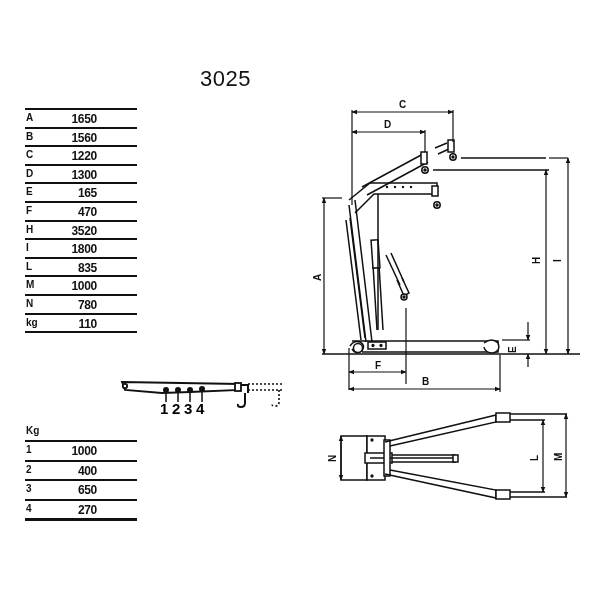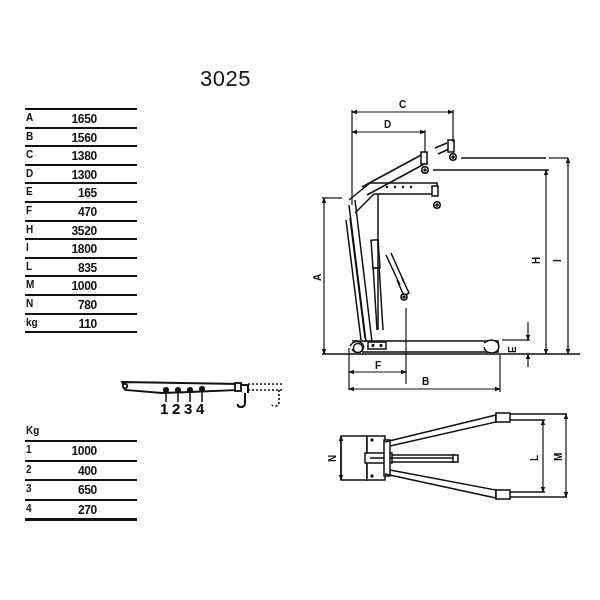--- a/index.html
+++ b/index.html
@@ -29,21 +29,21 @@
   <div class="spec-row">
       <span class="spec-key">A</span>
       <span class="spec-val">1650</span>
     </div>
   <div class="spec-row">
       <span class="spec-key">B</span>
       <span class="spec-val">1560</span>
     </div>
   <div class="spec-row">
       <span class="spec-key">C</span>
-      <span class="spec-val">1380</span>
+      <span class="spec-val">1220</span>
     </div>
   <div class="spec-row">
       <span class="spec-key">D</span>
       <span class="spec-val">1300</span>
     </div>
   <div class="spec-row">
       <span class="spec-key">E</span>
       <span class="spec-val">165</span>
     </div>
   <div class="spec-row">

